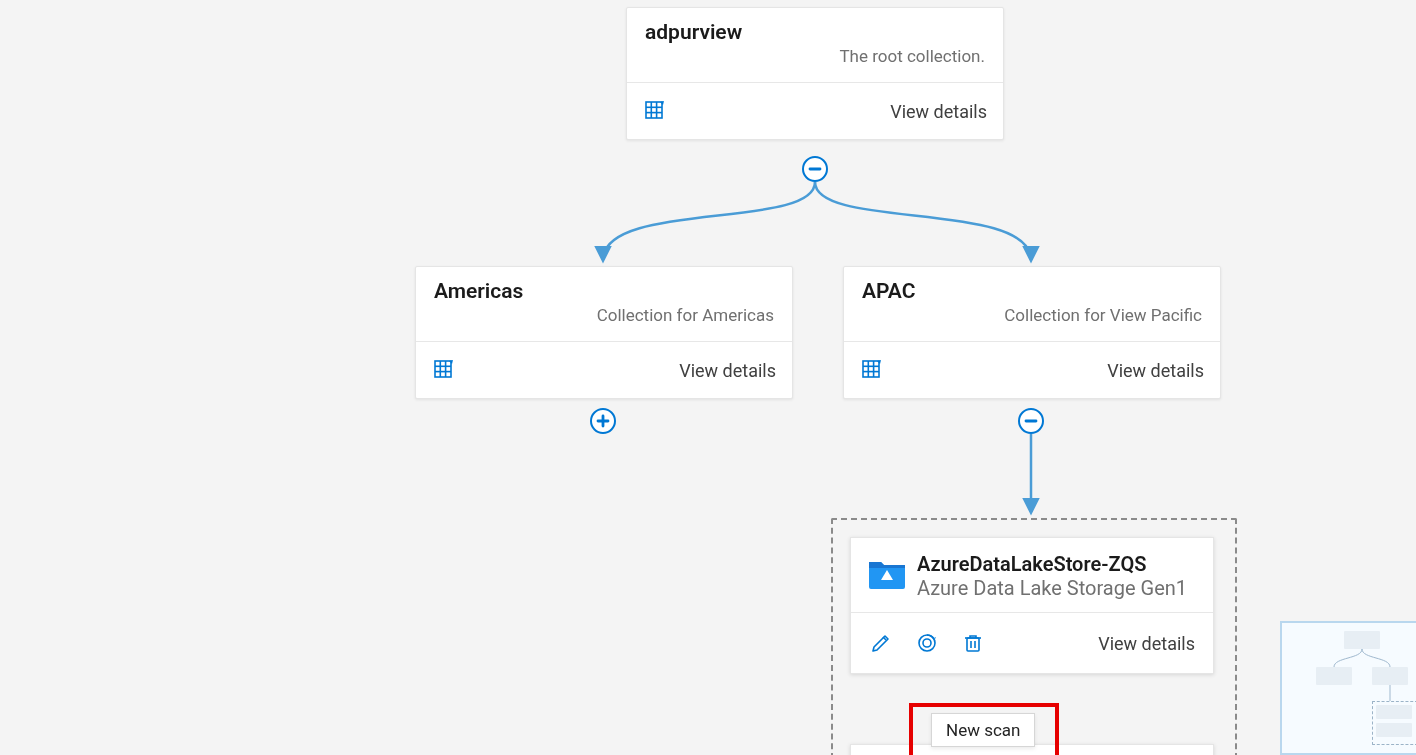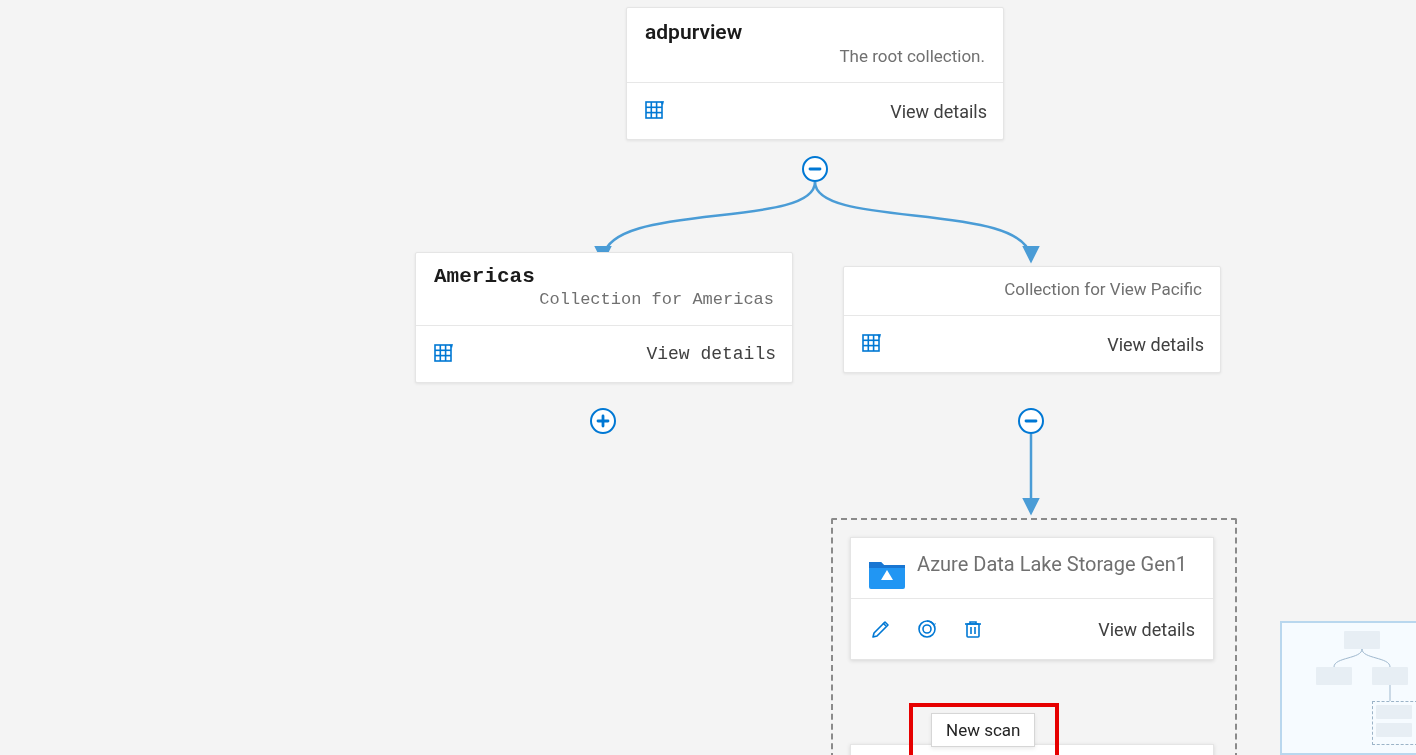--- a/index.html
+++ b/index.html
@@ -224,21 +224,21 @@
       <span class="view-details">View details</span>
     </div>
   </div>
 
   <div class="expand-btn" style="left:774px; top:156px;">
     <svg width="14" height="14" viewBox="0 0 14 14">
         <line x1="2" y1="7" x2="12" y2="7" stroke="#0078d4" stroke-width="2.8" stroke-linecap="round"></line>
       </svg>
   </div>
 
-  <div class="card" style="left:387px; top:252px;font-family:Liberation Mono, monospace;">
+  <div class="card" style="left:387px; top:266px;">
     <div class="top">
       <div class="title">Americas</div>
       <div class="subtitle">Collection for Americas</div>
     </div>
     <div class="bottom">
       <div class="icon-group">
         <span class="icon-btn">
           <svg width="22" height="22" viewBox="0 0 22 22">
               <g fill="none" stroke="#0078d4" stroke-width="1.6">
             <rect x="2" y="2" width="16" height="16"></rect>
@@ -260,20 +260,21 @@
     <svg width="14" height="14" viewBox="0 0 14 14">
         <g stroke="#0078d4" stroke-width="2.8" stroke-linecap="round">
           <line x1="2" y1="7" x2="12" y2="7"></line>
           <line x1="7" y1="2" x2="7" y2="12"></line>
         </g>
       </svg>
   </div>
 
   <div class="card" style="left:815px; top:266px;">
     <div class="top">
+      <div class="title">APAC</div>
       <div class="subtitle">Collection for View Pacific</div>
     </div>
     <div class="bottom">
       <div class="icon-group">
         <span class="icon-btn">
           <svg width="22" height="22" viewBox="0 0 22 22">
               <g fill="none" stroke="#0078d4" stroke-width="1.6">
             <rect x="2" y="2" width="16" height="16"></rect>
             <line x1="2" y1="7.3" x2="18" y2="7.3"></line>
                 <line x1="2" y1="12.6" x2="18" y2="12.6"></line>
@@ -300,20 +301,21 @@
   <div class="ds-card" style="left:822px; top:537px;">
     <div class="top">
       <span class="ds-icon">
         <svg width="40" height="34" viewBox="0 0 40 34">
           <path d="M2 6 h12 l3 3 h21 v22 a2 2 0 0 1 -2 2 h-32 a2 2 0 0 1 -2 -2 z" fill="#2196f3"></path>
           <path d="M2 6 h12 l3 3 h21 v3 h-36 z" fill="#1976d2"></path>
           <path d="M20 14 l-6 10 h12 z" fill="#ffffff"></path>
         </svg>
       </span>
       <div>
+        <div class="ds-title">AzureDataLakeStore-ZQS</div>
         <div class="ds-sub">Azure Data Lake Storage Gen1</div>
       </div>
     </div>
     <div class="bottom">
       <span class="icon-btn">
         <svg width="22" height="22" viewBox="0 0 22 22">
             <path d="M3 19 l1 -4 l11 -11 l3 3 l-11 11 z" fill="none" stroke="#0078d4" stroke-width="1.6" stroke-linejoin="round"></path>
             <path d="M13 5 l3 3" stroke="#0078d4" stroke-width="1.6"></path>
           </svg>
       </span>

